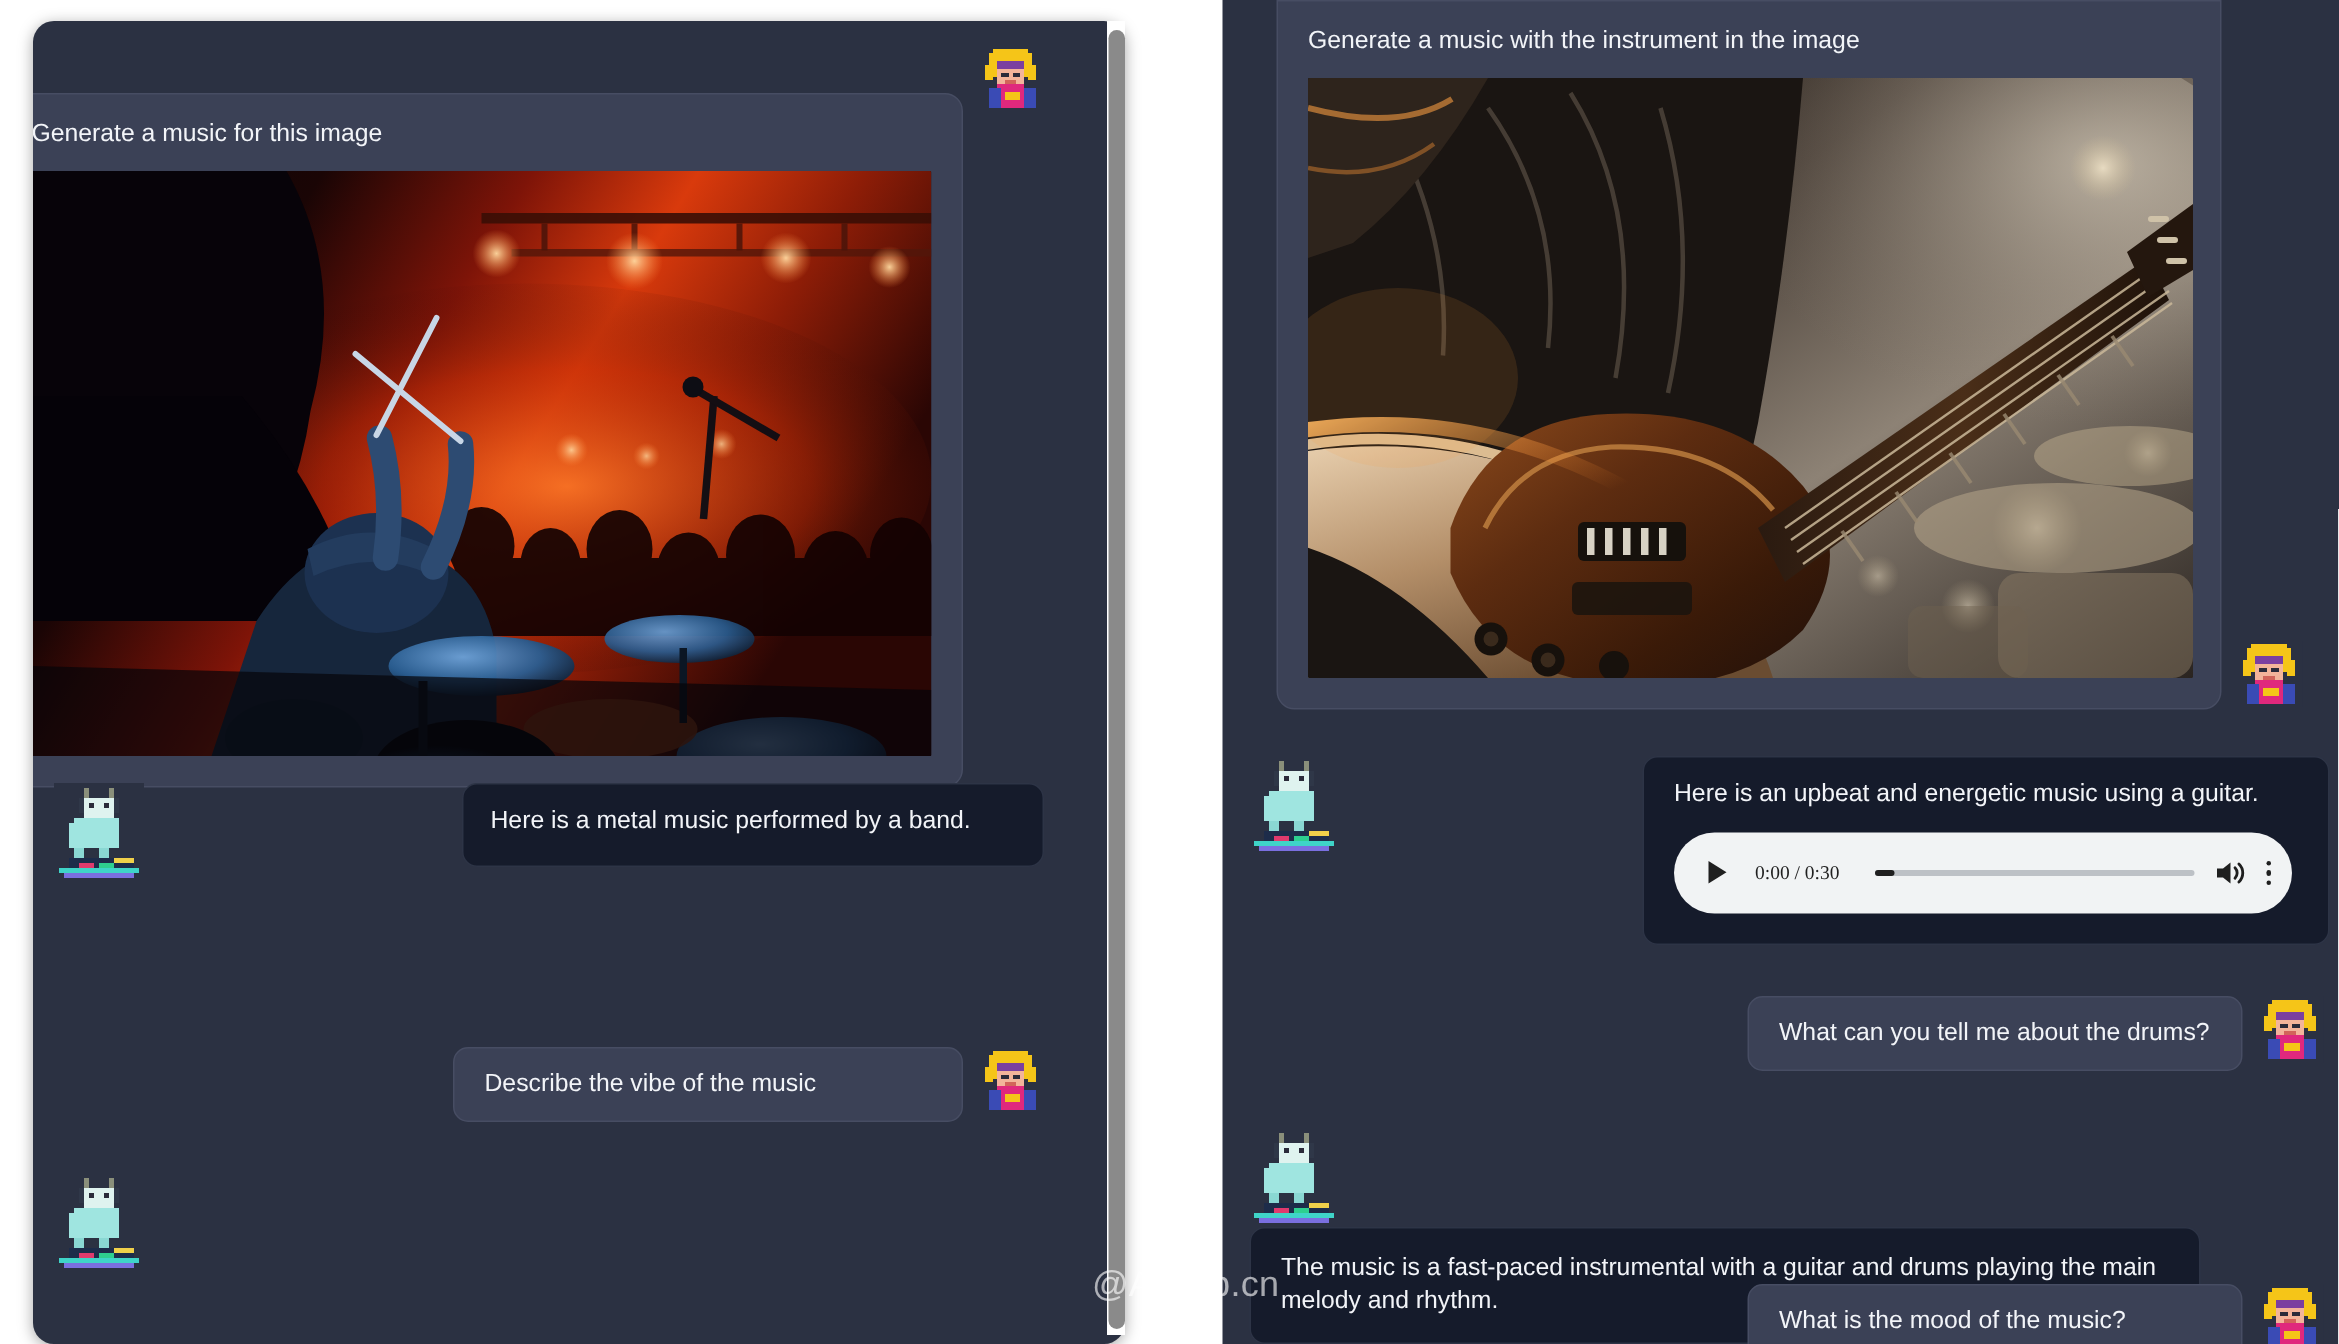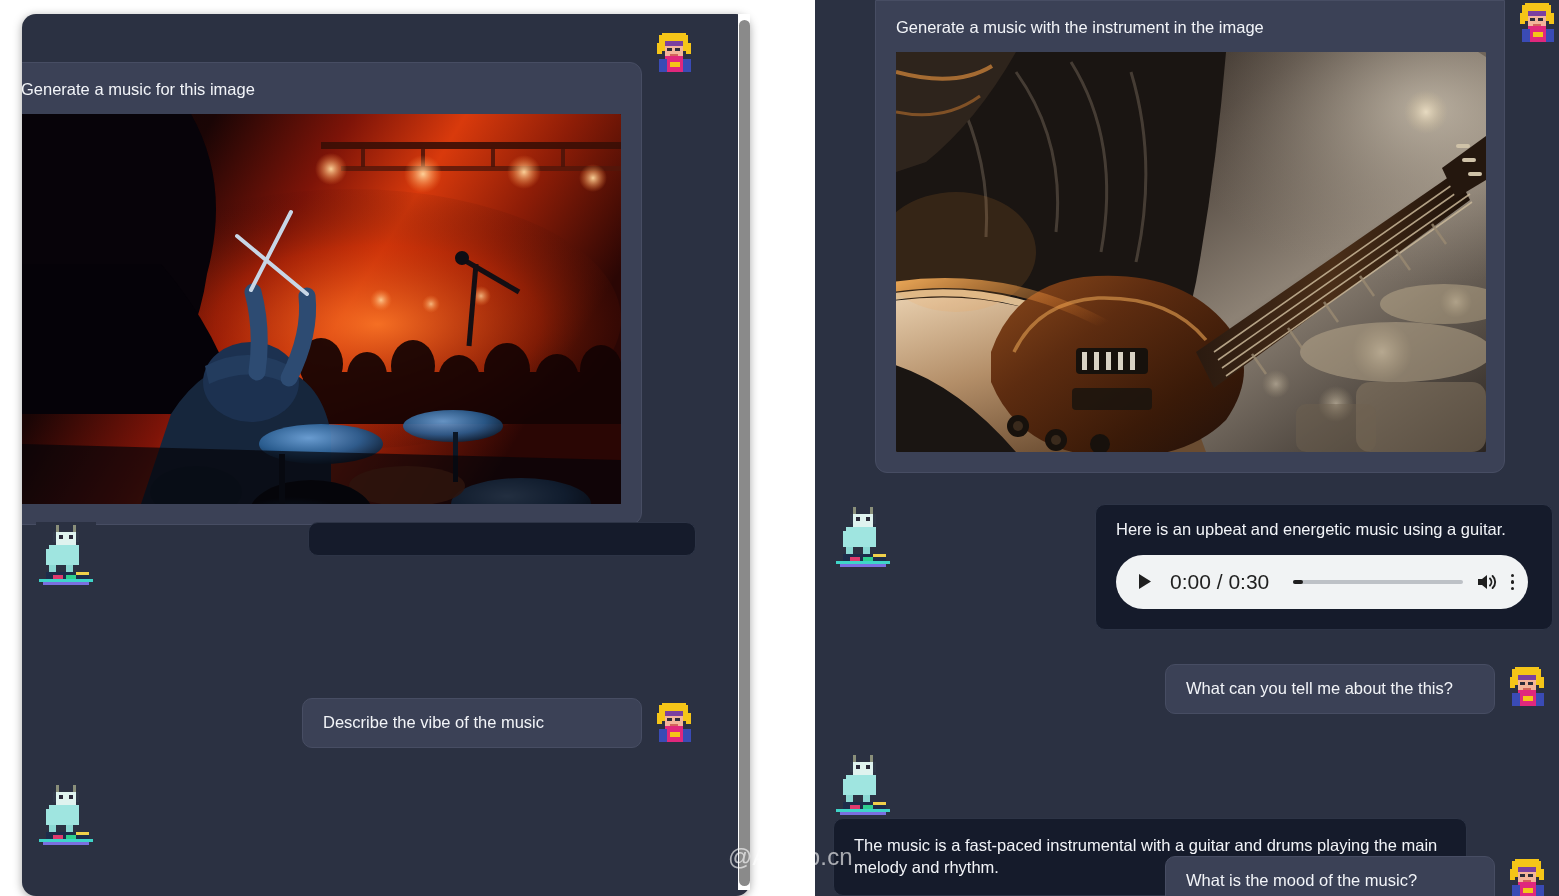--- a/index.html
+++ b/index.html
@@ -125,22 +125,22 @@
   .ap-play {
     width: 36px; height: 36px;
     border-radius: 50%;
     display: flex; align-items: center; justify-content: center;
     flex: 0 0 auto;
   }
   .ap-play.halo { background: #e3e5e6; }
   .ap-play svg { display:block; }
   .ap-time {
     color: #1f1f1f;
-    font-size: 21px;
-    font-family: Liberation Sans, sans-serif;
+    font-size: 13px;
+    font-family: Liberation Serif, serif;
     margin: 0 10px 0 8px;
     white-space: nowrap;
     flex: 0 0 auto;
   }
   .ap-bar {
     flex: 1 1 auto;
     height: 4px;
     border-radius: 2px;
     position: relative;
     margin: 0 14px;
@@ -320,24 +320,25 @@
               <rect x="3" y="15" width="13" height="3" fill="#1d2c4a"></rect>
               <rect x="5" y="16" width="3" height="1" fill="#e03a6d"></rect>
               <rect x="9" y="16" width="3" height="1" fill="#2ecf8f"></rect>
               <rect x="12" y="15" width="4" height="1" fill="#f0d04a"></rect>
               <rect x="1" y="17" width="16" height="1" fill="#3fd4c8"></rect>
               <rect x="2" y="18" width="14" height="1" fill="#7a6fe0"></rect>
             </g>
           </svg>
         </div>
         <div class="bubble bubble-bot" style="width:388px; padding:14px 16px 18px 18px;">
-        </div>
-      </div>
-
-      <div class="row user" style="left:16px; top:684px; width:658px;align-items:center;">
+          <div>Here is a metal music performed by a band.</div>
+        </div>
+      </div>
+
+      <div class="row user" style="left:16px; top:684px; width:658px;">
         <div class="bubble bubble-user" style="min-width:340px;">
           <span>Describe the vibe of the music</span>
         </div>
         <div class="avatar avatar-user">
           <svg viewBox="0 0 16 17" shape-rendering="crispEdges" aria-hidden="true">
             <rect width="16" height="17" fill="#2b3142"></rect>
             <rect x="3" y="1" width="9" height="2" fill="#f5c518"></rect>
             <rect x="2" y="2" width="11" height="2" fill="#f5c518"></rect>
             <rect x="2" y="3" width="2" height="5" fill="#f5c518"></rect>
             <rect x="11" y="3" width="2" height="5" fill="#f5c518"></rect>
@@ -383,21 +384,21 @@
 
     </div>
   </div>
 
   <div class="scroll-track"></div>
   <div class="scroll-thumb"></div>
 
   <div class="panel panel-right">
     <div class="chat">
 
-      <div class="row user" style="left:24px; top:0px; width:720px;">
+      <div class="row user" style="left:0; top:0px; width:720px;align-items:flex-end;">
         <div class="bubble bubble-img" style="width:630px; border-top-left-radius:0; border-top-right-radius:0;">
           <div class="bubble-title">Generate a music with the instrument in the image</div>
           <div class="photo" style="width:590px;height:400px;">
             <svg viewBox="0 0 590 400" preserveAspectRatio="none" aria-hidden="true">
               <defs>
                 <linearGradient id="sepiaBg" x1="0" y1="0" x2="1" y2="1">
                   <stop offset="0%" stop-color="#17120e"></stop>
                   <stop offset="35%" stop-color="#4a4038"></stop>
                   <stop offset="62%" stop-color="#8d8275"></stop>
                   <stop offset="100%" stop-color="#2a2420"></stop>
@@ -584,21 +585,21 @@
               <i></i>
                 <i></i>
                 <i></i>
             </div>
           </div>
         </div>
       </div>
 
       <div class="row user" style="left:12px; top:664px; width:722px;">
         <div class="bubble bubble-user" style="min-width:330px;">
-          <span>What can you tell me about the this?</span>
+          <span>What can you tell me about the drums?</span>
         </div>
         <div class="avatar avatar-user">
           <svg viewBox="0 0 16 17" shape-rendering="crispEdges" aria-hidden="true">
             <rect width="16" height="17" fill="#2b3142"></rect>
             <rect x="3" y="1" width="9" height="2" fill="#f5c518"></rect>
             <rect x="2" y="2" width="11" height="2" fill="#f5c518"></rect>
             <rect x="2" y="3" width="2" height="5" fill="#f5c518"></rect>
             <rect x="11" y="3" width="2" height="5" fill="#f5c518"></rect>
             <rect x="4" y="4" width="7" height="2" fill="#7b3fa0"></rect>
             <rect x="4" y="6" width="7" height="4" fill="#f3b49a"></rect>

